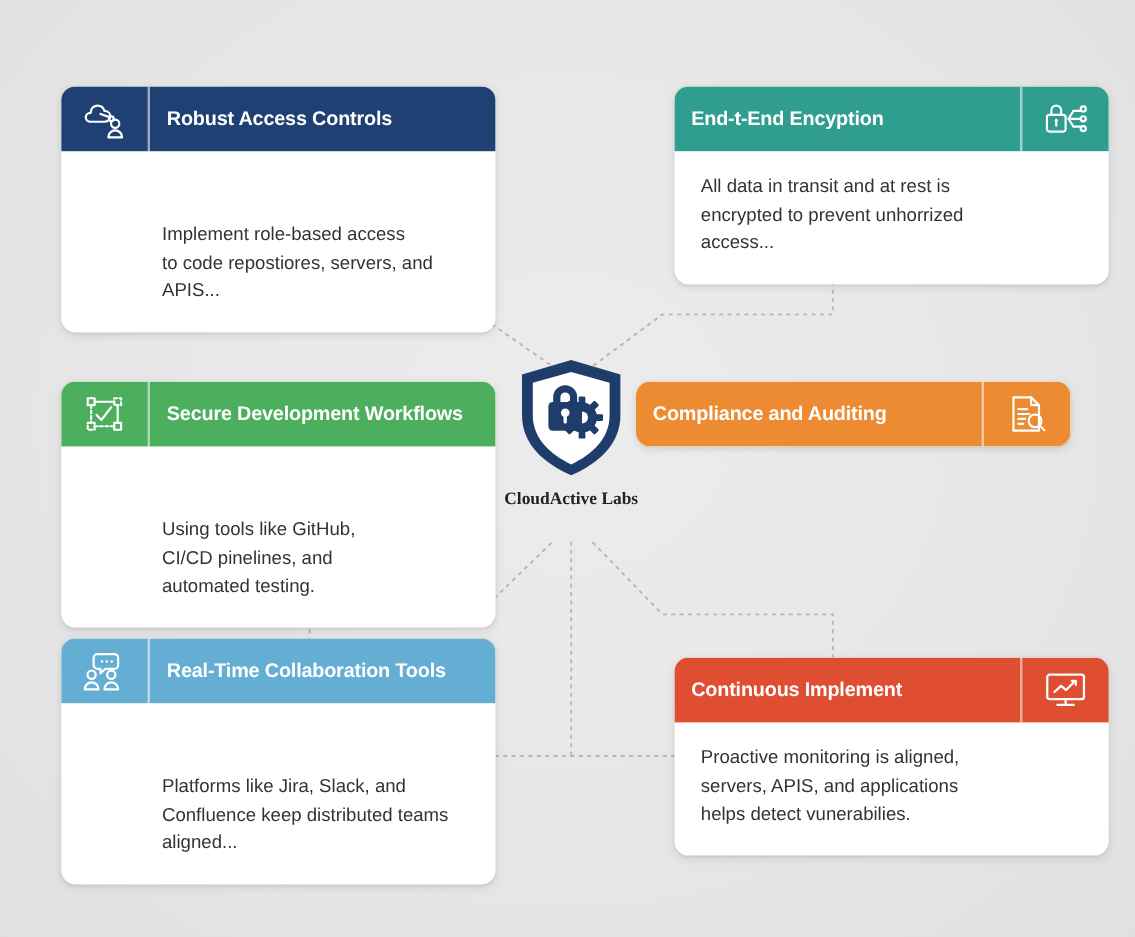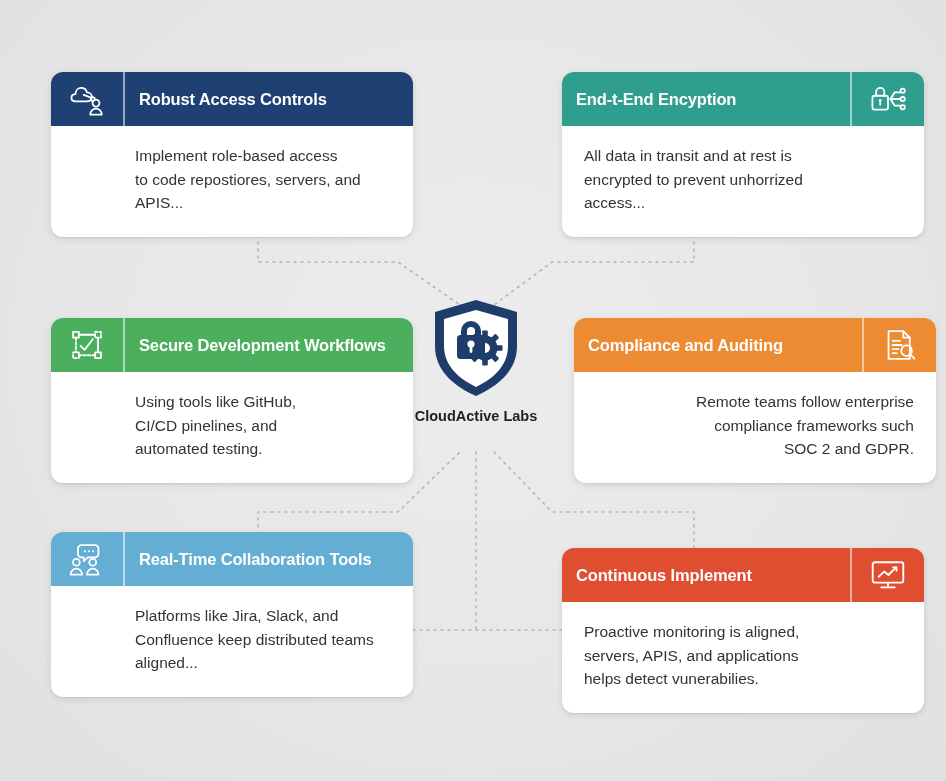--- a/index.html
+++ b/index.html
@@ -79,41 +79,42 @@
   }
 
   .card-desc {
     color: #333333;
     font-size: 15.5px;
     line-height: 1.52;
     white-space: pre-line;
   }
 
   
-  .card-body.indent { padding-left: 84px; padding-right: 28px; }
+  .card-body.indent { padding-left: 84px; padding-right: 28px; margin-top: 40px; }
 
   .icon-box svg { display: block; }
 
   
   #center-logo {
     position: absolute;
     left: 396px;
     top: 296px;
     width: 160px;
     display: flex;
     flex-direction: column;
     align-items: center;
   }
 
   #center-logo .brand-name {
     margin-top: 8px;
     font-size: 14.5px;
     font-weight: bold;
     color: #222222;
     white-space: nowrap;
+    font-family: Liberation Serif, serif;
   }
 </style>
 </head>
 <body>
 
 <div id="infographic">
 
   <svg id="connectors" viewBox="0 0 946 781" xmlns="http://www.w3.org/2000/svg">
     <g fill="none" stroke="#b6b6b6" stroke-width="1.6" stroke-dasharray="2 5" stroke-linecap="round">
 
@@ -200,39 +201,34 @@
         <span class="card-title">Secure Development Workflows</span>
       </div>
     </div>
     <div class="card-body indent">
       <p class="card-desc">Using tools like GitHub,
 CI/CD pinelines, and
 automated testing.</p>
     </div>
   </div>
 
-  <div class="card" style="left:574px; top:318px;text-align:right;">
+  <div class="card" style="left:530px; top:318px;">
     <div class="card-head icon-right" style="background:#ed8b33;">
       <div class="icon-box">
         <svg width="36" height="36" viewBox="0 0 42 44" fill="none" stroke="#ffffff" stroke-width="2.2" stroke-linecap="round" stroke-linejoin="round">
           <path d="M7 5 h18 l8 8 v26 h-26 z"></path>
           <path d="M25 5 v8 h8"></path>
           <path d="M12 17 h9 M12 22 h11 M12 27 h7 M12 32 h5"></path>
           <circle cx="29" cy="29" r="6.5"></circle>
           <path d="M33.8 33.8 L38.5 38.5"></path>
         </svg>
       </div>
       <div class="title-box">
         <span class="card-title">Compliance and Auditing</span>
       </div>
-    </div>
-    <div class="card-body">
-      <p class="card-desc">Remote teams follow enterprise
-compliance frameworks such
-SOC 2 and GDPR.</p>
     </div>
   </div>
 
   <div class="card" style="left:51px; top:532px;">
     <div class="card-head icon-left" style="background:#64aed4;">
       <div class="icon-box">
         <svg width="40" height="36" viewBox="0 0 48 44" fill="none" stroke="#ffffff" stroke-width="2.2" stroke-linecap="round" stroke-linejoin="round">
           <path d="M17 5 h17 c2.2 0 4 1.8 4 4 v7 c0 2.2-1.8 4-4 4 h-9 l-5 4.5 v-4.5 h-3
                    c-2.2 0-4-1.8-4-4 v-7 c0-2.2 1.8-4 4-4z"></path>
           <circle cx="21.5" cy="12.5" r="1.3" fill="#ffffff" stroke="none"></circle>

